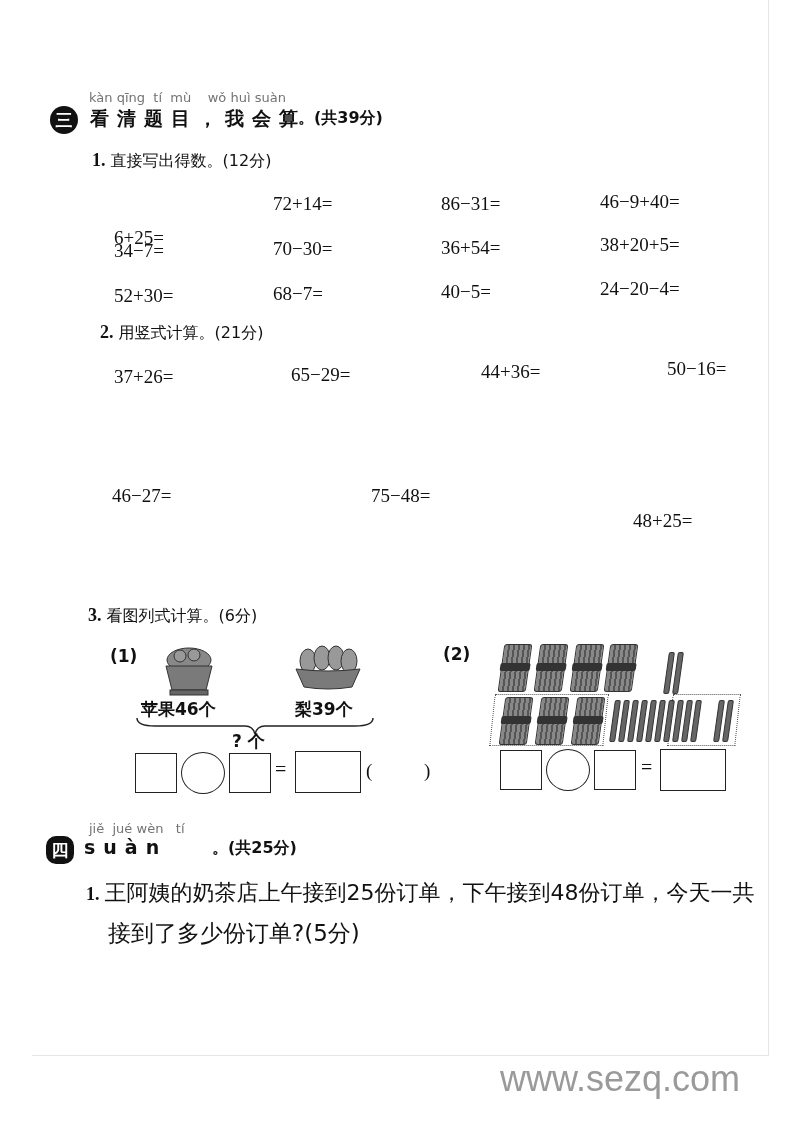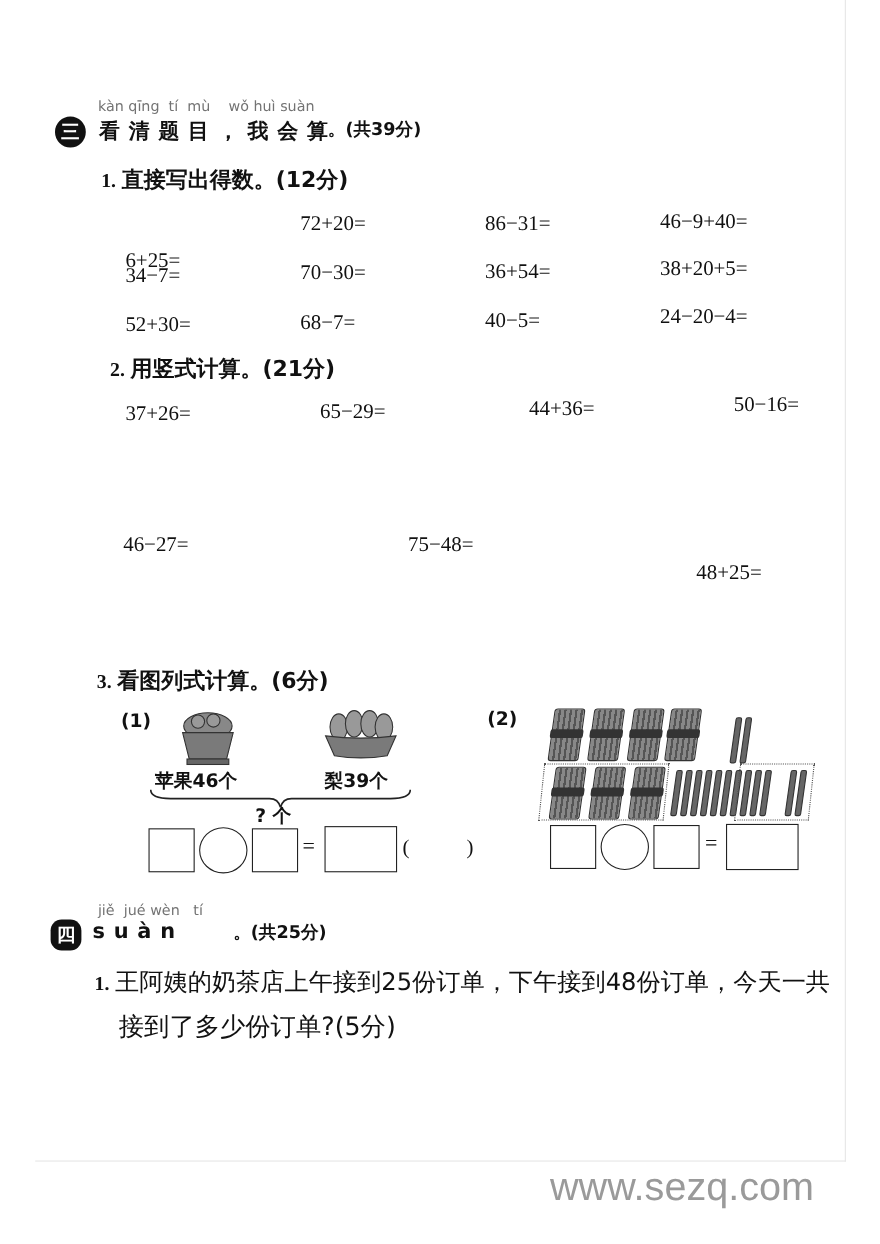--- a/index.html
+++ b/index.html
@@ -5,21 +5,21 @@
   html,body{margin:0;padding:0;}
   body{width:800px;height:1131px;background:#ffffff;position:relative;overflow:hidden;
        font-family:"DejaVu Serif","Liberation Serif",serif;color:#111;}
   .page{position:absolute;left:32px;top:0;width:736px;height:1055px;border-right:1px solid #e6e6e6;border-bottom:1px solid #e6e6e6;}
   .abs{position:absolute;white-space:nowrap;}
   .pinyin{font-family:"DejaVu Sans","Liberation Sans",sans-serif;font-size:13px;color:#737373;}
   .sec-badge{position:absolute;width:28px;height:28px;border-radius:50%;background:#111;color:#fff;
        font-family:"DejaVu Sans",sans-serif;font-weight:bold;font-size:17px;line-height:28px;text-align:center;}
   .sec-title{font-family:"DejaVu Sans","Liberation Sans",sans-serif;font-weight:bold;font-size:19px;letter-spacing:8px;}
   .sec-score{font-family:"DejaVu Sans",sans-serif;font-weight:bold;font-size:16px;}
-  .q-head{font-family:"DejaVu Sans",sans-serif;font-size:20px;font-weight:bold;}
+  .q-head{font-family:"DejaVu Sans",sans-serif;font-size:16px;font-weight:normal;}
   .q-num{font-family:"Liberation Serif",serif;font-weight:bold;font-size:18px;}
   .eq{font-family:"Liberation Serif","DejaVu Serif",serif;font-size:19px;}
   .box{position:absolute;border:1.5px solid #222;background:#fff;}
   .circ{position:absolute;border:1.5px solid #222;border-radius:50%;background:#fff;}
   .eqsign{position:absolute;font-family:"Liberation Serif",serif;font-size:20px;}
   .label-cn{font-family:"DejaVu Sans",sans-serif;font-weight:bold;font-size:17px;}
   .watermark{position:absolute;left:500px;top:1058px;font-family:"Liberation Sans","DejaVu Sans",sans-serif;
        font-size:36px;color:#9a9a9a;}
   .stick{position:absolute;width:4px;height:40px;background:#666;border:1px solid #333;border-radius:2px;transform:skewX(-8deg);}
   .bundle{position:absolute;width:26px;height:46px;background:repeating-linear-gradient(90deg,#888 0 3px,#555 3px 5px);
@@ -43,21 +43,21 @@
 </div>
 <div class="sec-badge" style="left:50px;top:106px;">三</div>
 <div class="abs sec-title" style="left:90px;top:106px;">看清题目，我会算</div>
 <div class="abs sec-score" style="left:298px;top:108px;">。(共39分)</div>
 
 <div class="abs" style="left:92px;top:150px;">
   <span class="q-num">1.</span>
   <span class="q-head">直接写出得数。(12分)</span>
 </div>
 <div class="abs eq" style="left:114px;top:196px;margin-top:31px;">6+25=</div>
-<div class="abs eq" style="left:273px;top:193px;">72+20=</div>
+<div class="abs eq" style="left:273px;top:193px;">72+14=</div>
 <div class="abs eq" style="left:441px;top:193px;">86−31=</div>
 <div class="abs eq" style="left:600px;top:191px;">46−9+40=</div>
 
 <div class="abs eq" style="left:114px;top:240px;">34−7=</div>
 <div class="abs eq" style="left:273px;top:238px;">70−30=</div>
 <div class="abs eq" style="left:441px;top:237px;">36+54=</div>
 <div class="abs eq" style="left:600px;top:234px;">38+20+5=</div>
 
 <div class="abs eq" style="left:114px;top:285px;">52+30=</div>
 <div class="abs eq" style="left:273px;top:283px;">68−7=</div>

